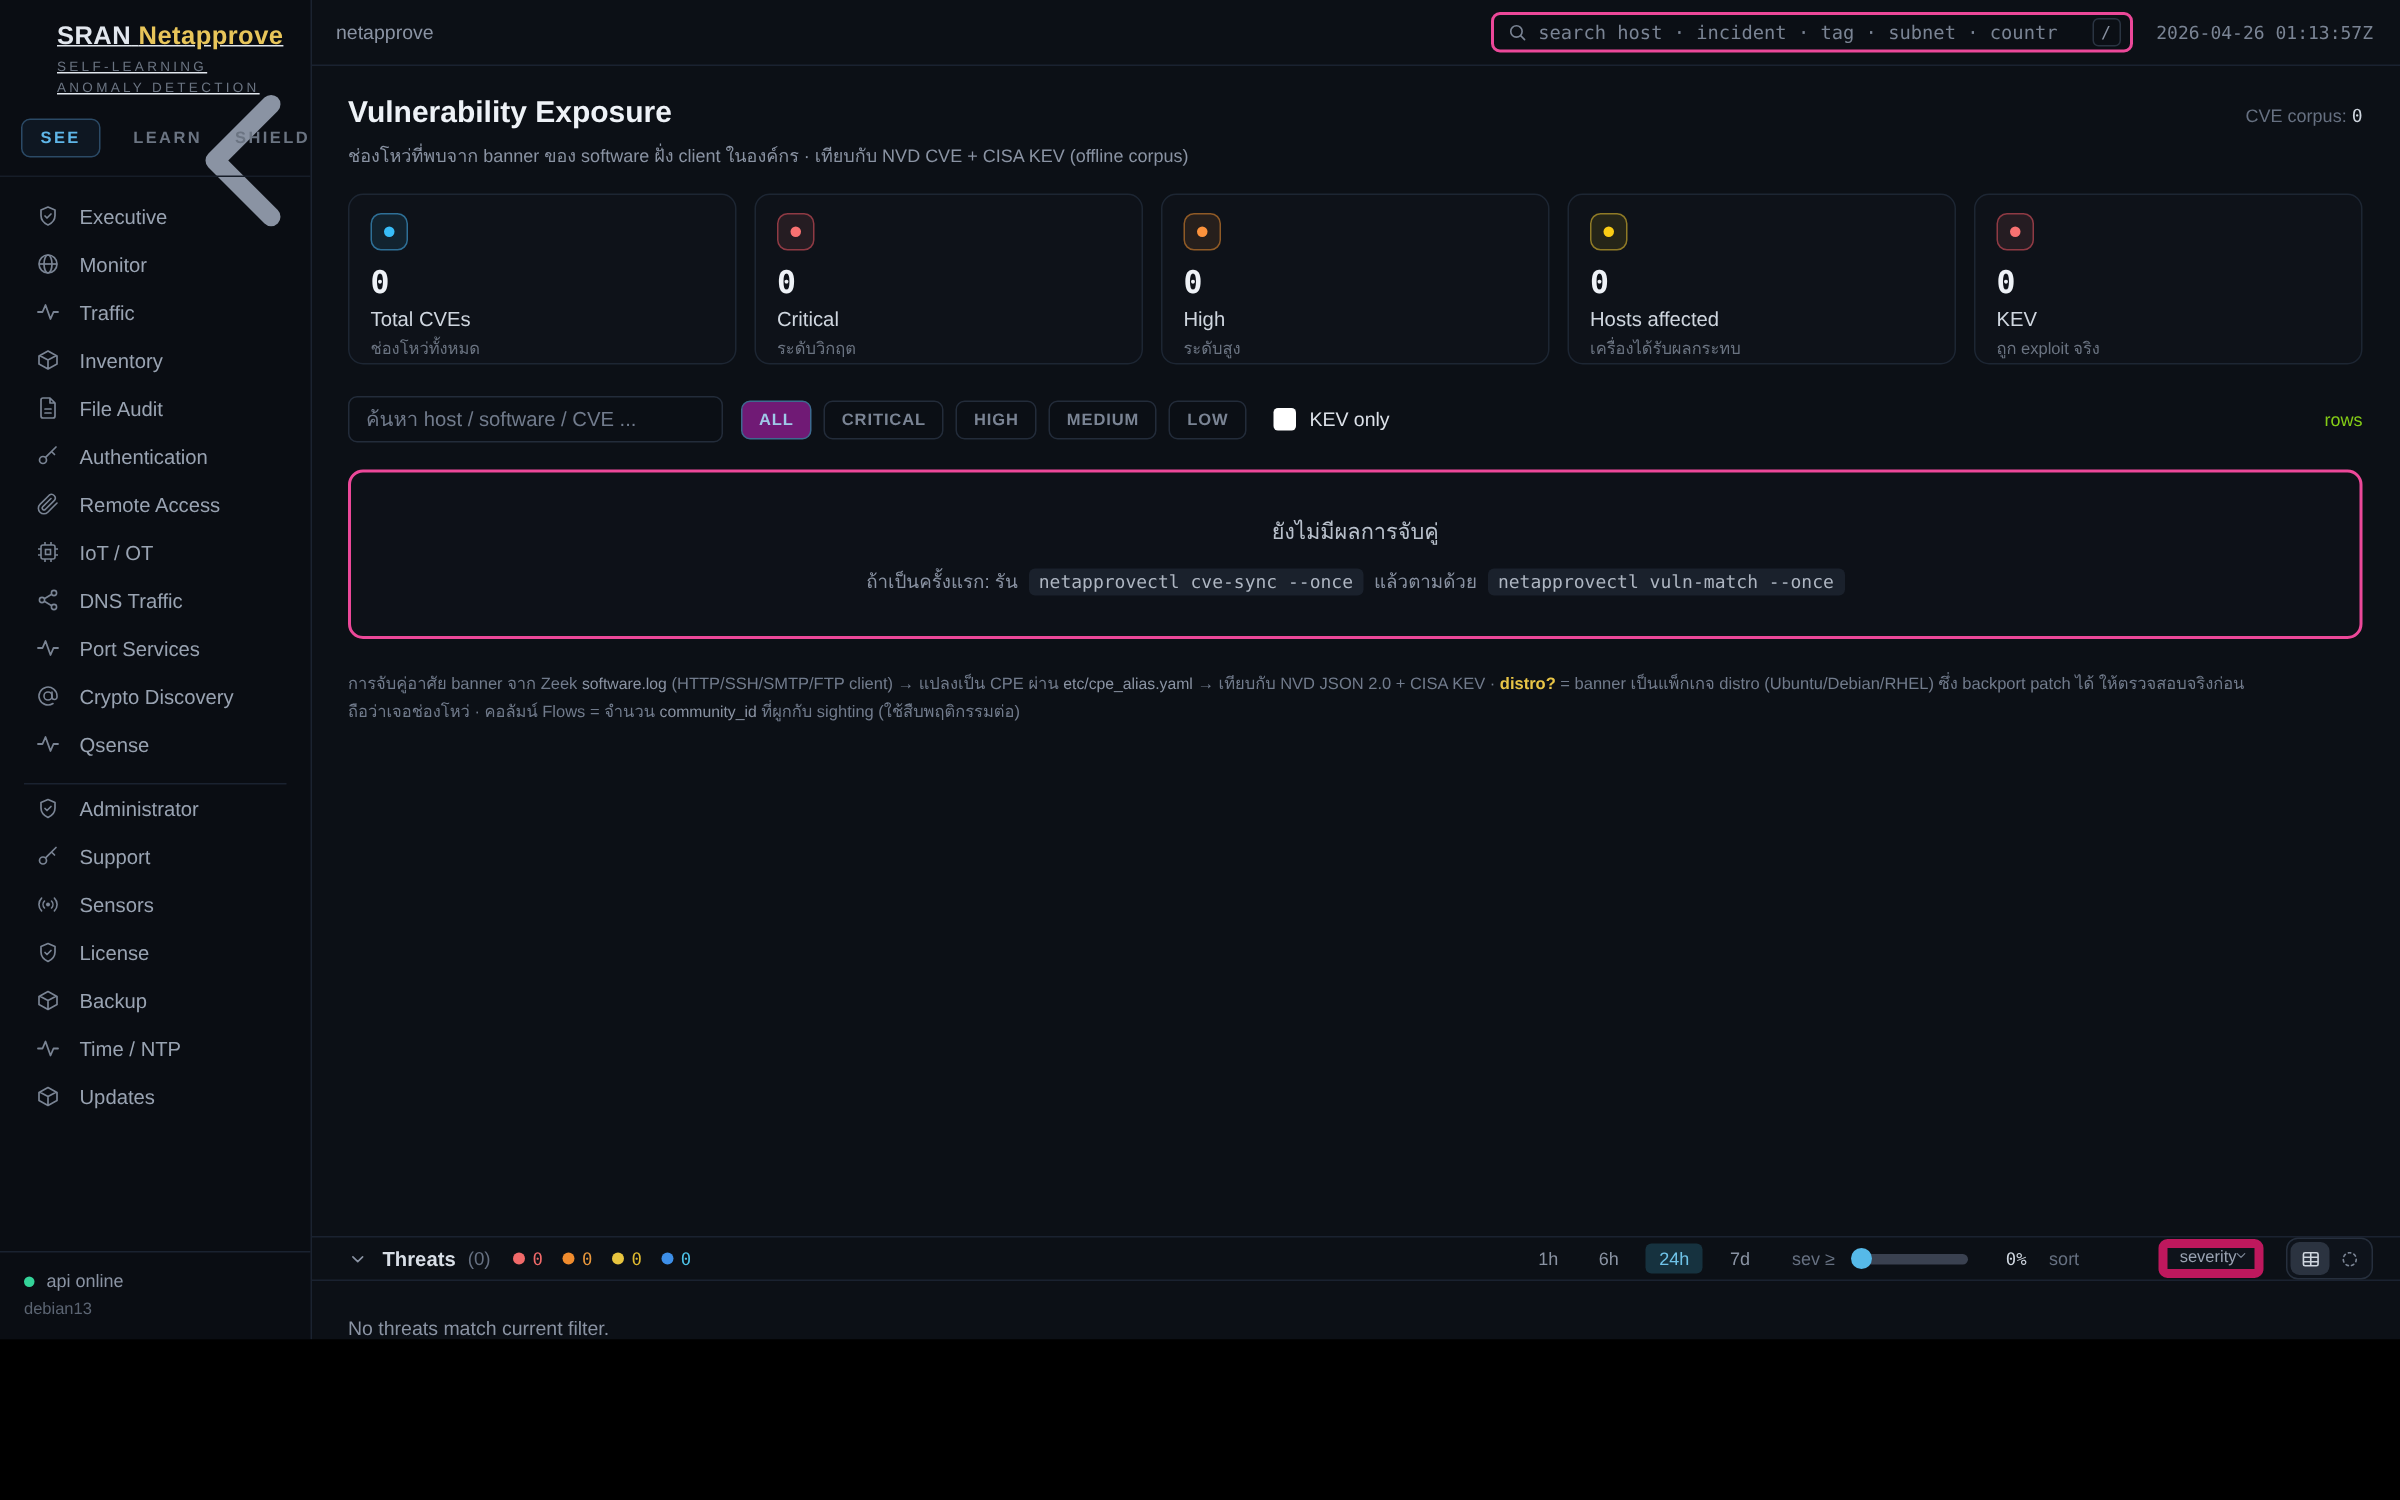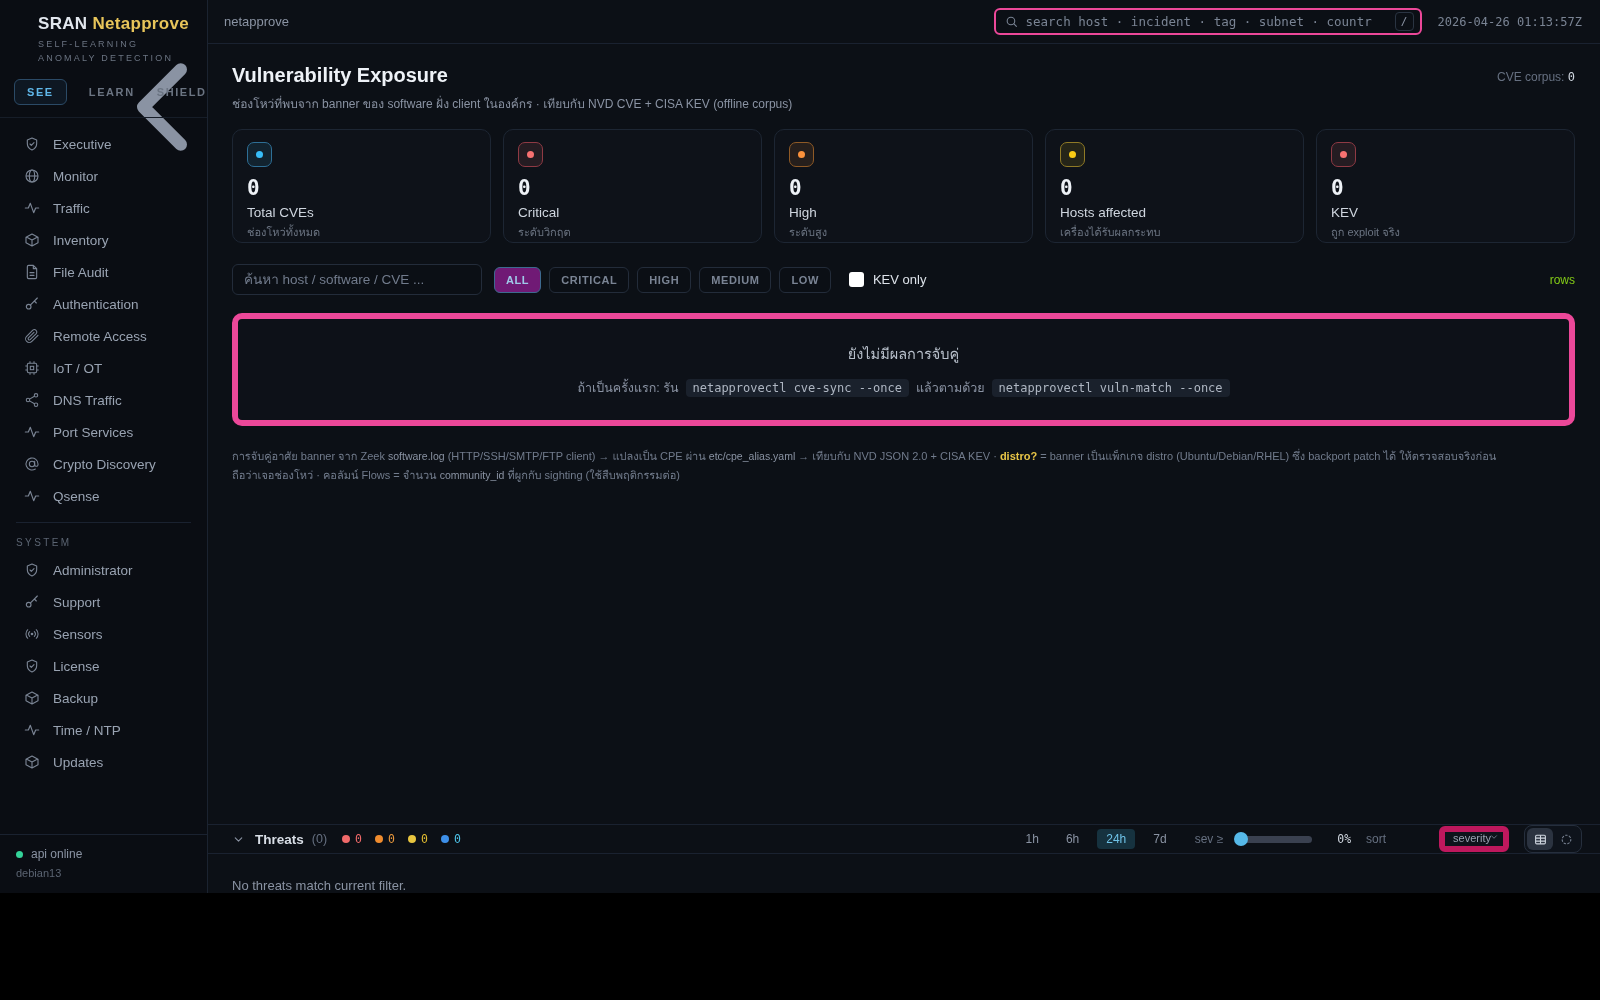--- a/index.html
+++ b/index.html
@@ -5,21 +5,21 @@
   * { margin:0; padding:0; box-sizing:border-box; }
   html,body { background:#000; }
   body { font-family:"Liberation Sans", sans-serif; color:#e2e7ee; }
   .mono { font-family:"DejaVu Sans Mono", monospace; }
 
   #app { position:relative; width:1600px; height:893px; background:#0c1016; overflow:hidden; }
 
   
   #sidebar { position:absolute; left:0; top:0; bottom:0; width:208px; background:#0a0d13;
              border-right:1px solid #1b2330; display:flex; flex-direction:column; }
-  .logo-row { display:flex; align-items:center; gap:8px; padding:14px 12px 0 12px; }
+  .logo-row { display:flex; align-items:center; gap:8px; padding:14px 12px 0 12px;text-decoration:underline; }
   .back-btn { color:#8a93a3; width:18px; height:18px; margin-top:3px; cursor:pointer; flex:none; }
   .logo-title { font-size:17px; font-weight:bold; letter-spacing:.3px; white-space:nowrap; }
   .logo-title .accent { color:#e8c55a; }
   .logo-sub { font-size:9px; letter-spacing:2.2px; color:#6b7482; margin-top:4px; line-height:1.5; }
   .mode-tabs { display:flex; align-items:center; gap:22px; padding:14px 14px 12px 14px;
                border-bottom:1px solid #161d28; }
   .mode-tab { font-size:11px; font-weight:bold; letter-spacing:1.6px; color:#6b7482; cursor:pointer;
               background:none; border:none; font-family:inherit; }
   .mode-tab.active { color:#5fb6e8; border:1px solid #2b4a66; background:#0e1722; border-radius:6px;
                      padding:6px 12px; }
@@ -85,21 +85,21 @@
   .sev-btns { display:flex; gap:8px; margin-left:12px; }
   .sev-btn { font-size:11px; font-weight:bold; letter-spacing:.6px; color:#7a8494; background:#0b0f15;
              border:1px solid #232c3a; border-radius:6px; padding:6px 11px; cursor:pointer;
              font-family:inherit; }
   .sev-btn.active { color:#9fc9e8; border-color:#3d6a8f; background:#701a75; }
   .kev-check { display:flex; align-items:center; gap:9px; margin-left:18px; cursor:pointer; }
   .kev-box { width:15px; height:15px; background:#fff; border-radius:3px; flex:none; }
   .kev-label { font-size:13px; color:#dde2e9; }
   .rows-label { margin-left:auto; font-size:12px; color:#84cc16; }
 
-  .empty-panel { margin-top:18px; height:113px; background:#0d1118; border:6px solid #ec4899;
+  .empty-panel { margin-top:18px; height:113px; background:#0d1118; border:2px solid #ec4899;
                  border-radius:10px; display:flex; flex-direction:column; align-items:center;
                  justify-content:center; gap:13px; }
   .empty-title { font-size:14.5px; color:#b8c0cb; }
   .empty-hint { font-size:12.5px; color:#8a93a3; display:flex; align-items:center; gap:7px; }
   .code-chip { font-family:"DejaVu Sans Mono", monospace; font-size:12px; color:#aeb6c2;
                background:#1a212c; border-radius:4px; padding:2px 7px; }
 
   .footnote { margin-top:21px; font-size:11px; color:#717b8c; line-height:1.75; max-width:1320px; }
   .footnote .fmono { font-family:Liberation Sans, sans-serif; font-size:10.5px; color:#8a93a3; }
   .footnote .hl { color:#e8c547; font-weight:bold; }
@@ -323,21 +323,20 @@
       <div class="nav-item">
           <span class="nav-icon">
             <svg>
               <use href="#i-activity"></use>
             </svg>
           </span>
           <span>Qsense</span>
         </div>
 
       <div class="nav-section-divider"></div>
-      <div class="nav-section-label">SYSTEM</div>
 
       <div class="nav-item">
           <span class="nav-icon">
             <svg>
               <use href="#i-shield"></use>
             </svg>
           </span>
           <span>Administrator</span>
         </div>
       <div class="nav-item">

